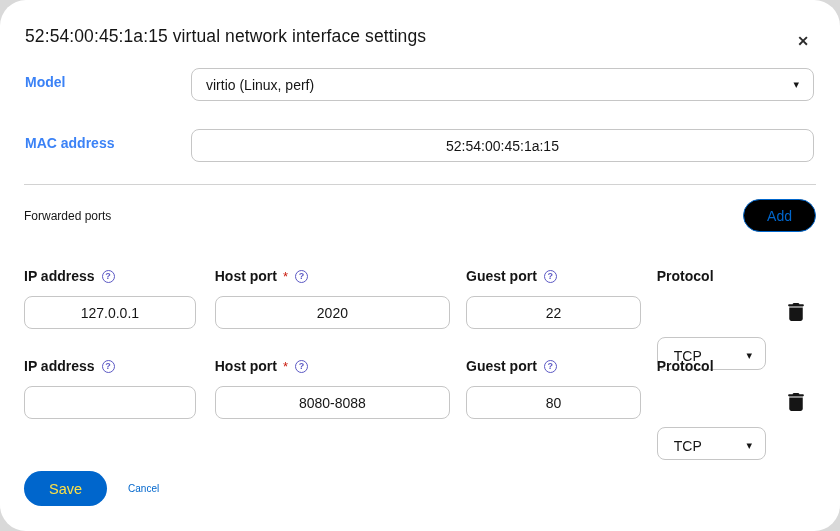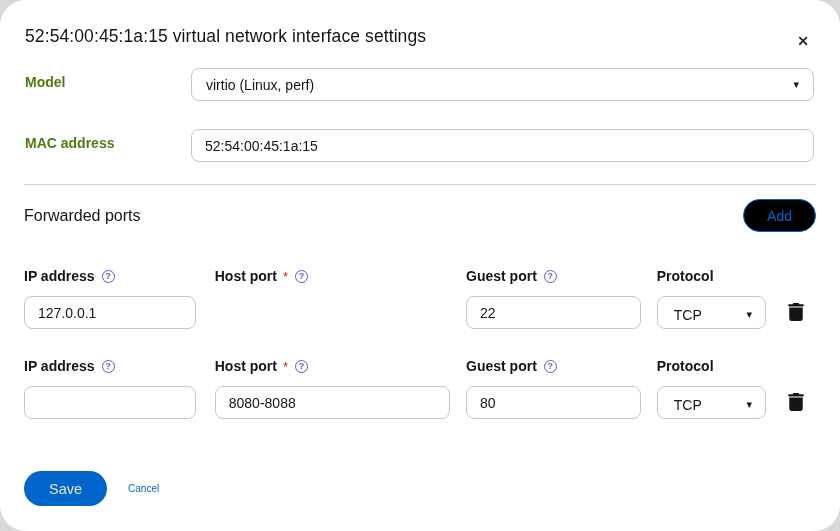--- a/index.html
+++ b/index.html
@@ -42,32 +42,33 @@
     line-height: 20px;
     text-align: center;
     padding: 0;
   }
   
   .field-label {
     position: absolute;
     left: 25px;
     font-size: 14px;
     font-weight: 700;
-    color: #4d7c0f;
+    color: #3b82f6;
   }
   .control {
     position: absolute;
     left: 191px;
     width: 623px;
     height: 33px;
     border: 1px solid #c6c6c6;
     border-radius: 8px;
     background: #fff;
     font-size: 14px;
     color: #151515;
+    text-align: center;
   }
   .menu-toggle {
     display: flex;
     align-items: center;
     justify-content: space-between;
     padding: 0 14px;
     cursor: pointer;
   }
   .chevron {
     font-size: 11px;
@@ -90,21 +91,21 @@
   .fp-header {
     position: absolute;
     left: 24px;
     right: 24px;
     top: 199px;
     height: 33px;
     display: flex;
     align-items: center;
     justify-content: space-between;
   }
-  .fp-label { font-size: 16px; font-weight: 400; color: #151515; }
+  .fp-label { font-size: 12px; font-weight: 400; color: #151515; }
   .btn-secondary {
     height: 33px;
     padding: 0 23px;
     border: 1px solid #0066cc;
     border-radius: 999px;
     background: #000000;
     color: #0066cc;
     font-size: 14px;
     font-family: "Liberation Sans", sans-serif;
     cursor: pointer;
@@ -150,21 +151,21 @@
     border: 1.4px solid #5b58c4;
     border-radius: 50%;
     color: #5b58c4;
     font-size: 9px;
     font-weight: 700;
     cursor: pointer;
     background: transparent;
     flex: none;
   }
   .col .control { position: static; width: 100%; }
-  .col-protocol .menu-toggle { padding: 4px 13px 0 16px; }
+  .col-protocol .menu-toggle { padding: 4px 13px 0 16px; margin-top: 41px; }
   .trash-btn {
     margin-top: 28px;
     height: 35px;
     display: flex;
     align-items: center;
     border: none;
     background: transparent;
     cursor: pointer;
     padding: 0;
   }
@@ -175,21 +176,21 @@
     top: 471px;
     display: flex;
     align-items: center;
   }
   .btn-primary {
     height: 35px;
     padding: 0 25px;
     border: none;
     border-radius: 999px;
     background: #0066cc;
-    color: #e5e5e5;
+    color: #fde047;
     font-size: 14.5px;
     font-family: "Liberation Sans", sans-serif;
     cursor: pointer;
     text-align: center;
   }
   .link-btn {
     margin-left: 21px;
     border: none;
     background: transparent;
     color: #0066cc;
@@ -230,20 +231,21 @@
         <span class="help-icon">?</span>
       </div>
       <input class="control text-input" type="text" value="127.0.0.1" style="">
     </div>
     <div class="col col-host">
       <div class="col-label">
         <span>Host port</span>
         <span class="required">*</span>
         <span class="help-icon">?</span>
       </div>
+      <input class="control text-input" type="text" value="2020" style="">
     </div>
     <div class="col col-guest">
       <div class="col-label">
         <span>Guest port</span>
         <span class="help-icon">?</span>
       </div>
       <input class="control text-input" type="text" value="22" style="">
     </div>
     <div class="col col-protocol">
       <div class="col-label">

